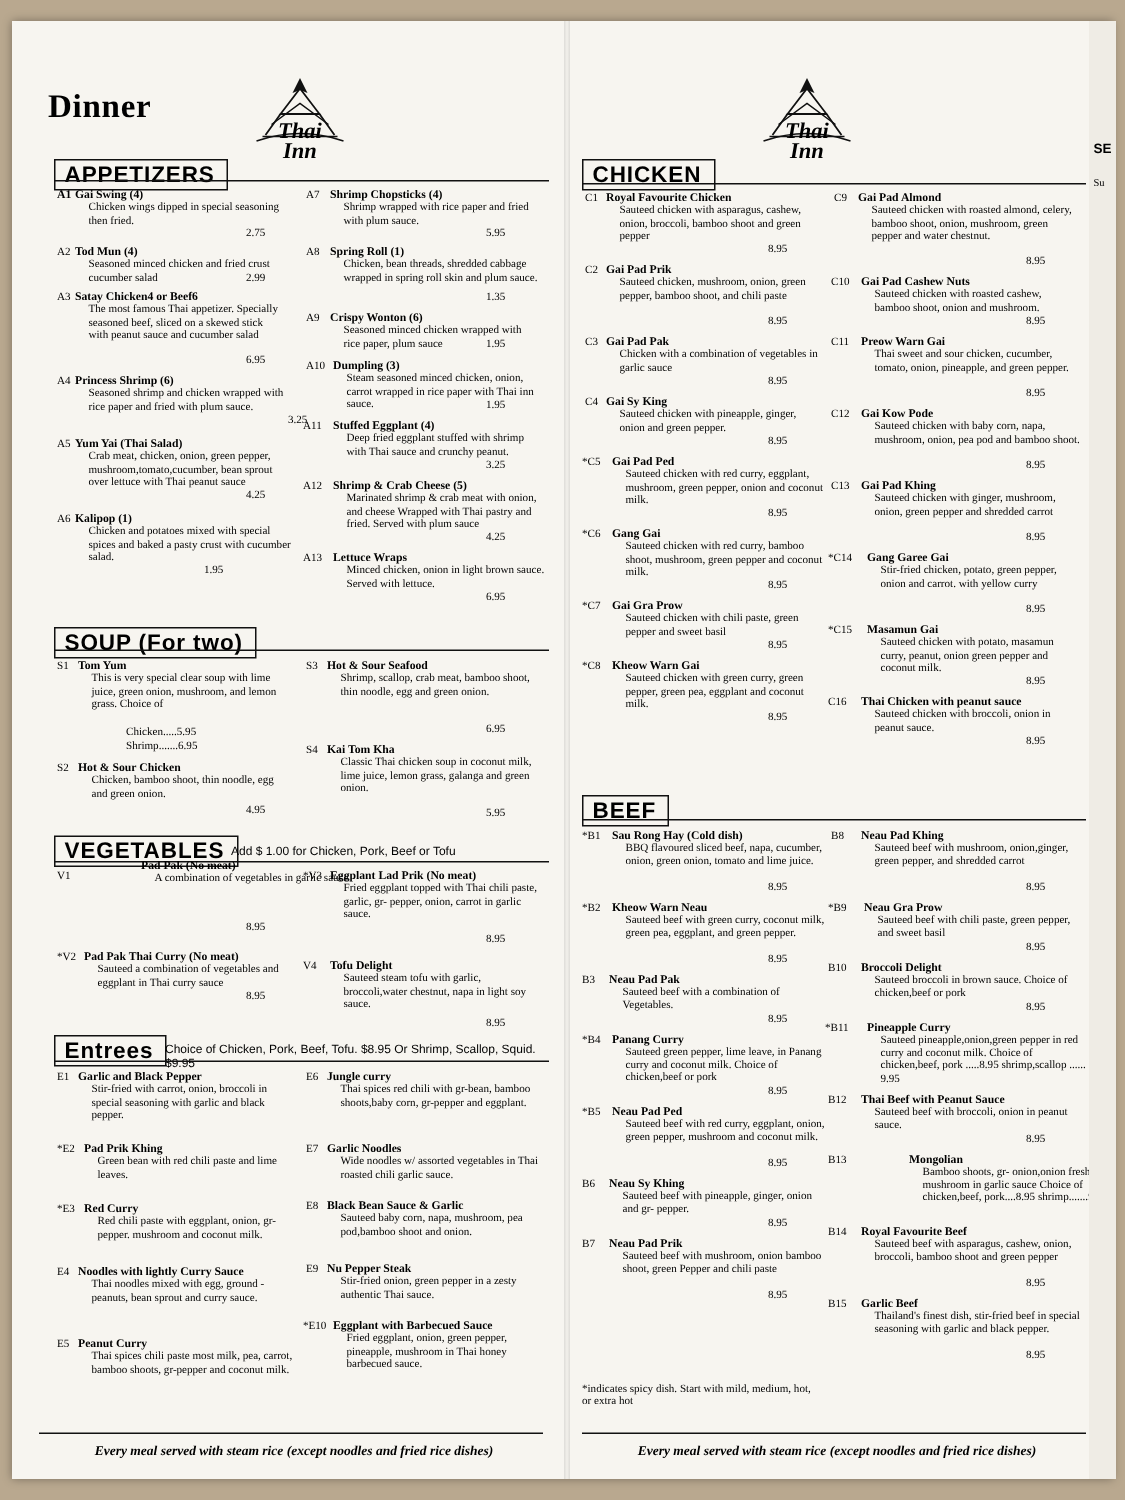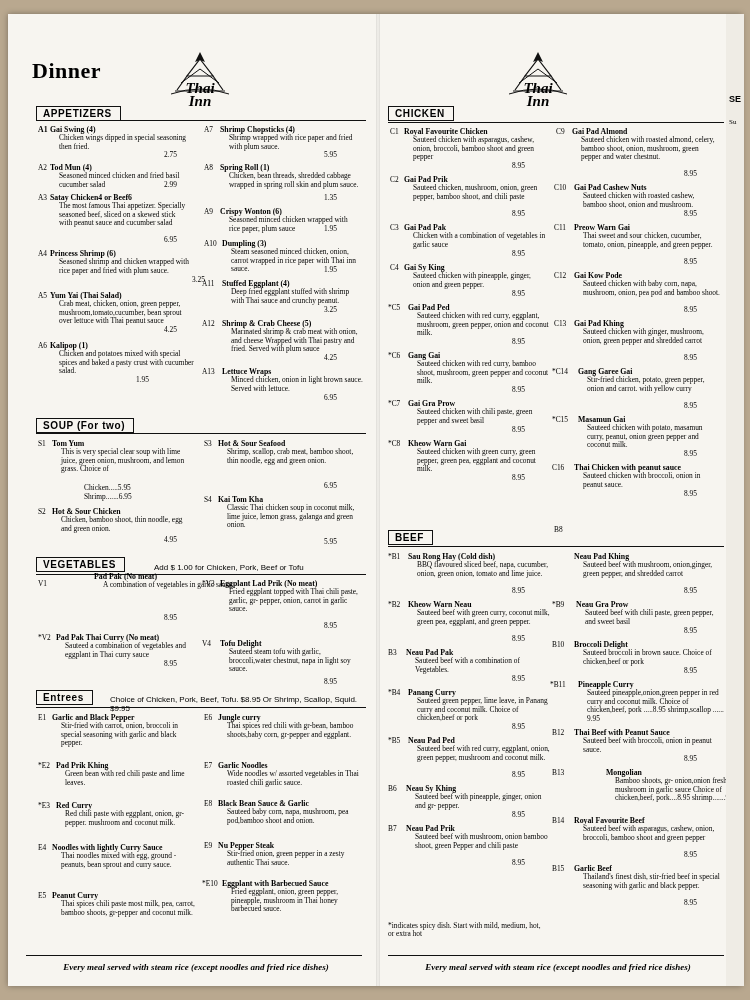--- a/index.html
+++ b/index.html
@@ -43,21 +43,21 @@
     font-family:"Liberation Serif", serif;
     font-style:italic;font-size:15px;line-height:13px;font-weight:bold;
     margin-top:-14px;
   }
 
   
   .sec{
     position:absolute;
     border:1.3px solid #111;
     padding:1px 8px 1px 6px;
-    font-size:10px;font-weight:bold;letter-spacing:.6px;
+    font-size:15px;font-weight:bold;letter-spacing:.6px;
     font-family:"Liberation Sans", sans-serif;
     background:#f7f5f0;
   }
   .secnote{
     position:absolute;font-size:8px;font-family:"Liberation Sans",sans-serif;
   }
   .rule{position:absolute;background:#111;height:1.2px;}
 
   
   .item{position:absolute;font-size:7.4px;line-height:8.4px;}
@@ -132,21 +132,21 @@
     </div>
     <div class="item" style="left:26px;top:112px;width:140px;">
       <span class="nm">Gai Swing (4)</span>
       <span class="ds">Chicken wings dipped in special seasoning then fried.</span>
     </div>
     <div class="item pr" style="left:140px;top:137px;">2.75</div>
 
     <div class="item" style="left:14px;top:150px;">A2</div>
     <div class="item" style="left:26px;top:150px;width:140px;">
       <span class="nm">Tod Mun (4)</span>
-      <span class="ds">Seasoned minced chicken and fried basil cucumber salad</span>
+      <span class="ds">Seasoned minced chicken and fried crust cucumber salad</span>
     </div>
     <div class="item pr" style="left:140px;top:167px;">2.99</div>
 
     <div class="item" style="left:14px;top:180px;font-family:Liberation Serif, serif;">A3</div>
     <div class="item" style="left:26px;top:180px;width:140px;">
       <span class="nm">Satay Chicken4 or Beef6</span>
       <span class="ds">The most famous Thai appetizer. Specially seasoned beef, sliced on a skewed stick with peanut sauce and cucumber salad</span>
     </div>
     <div class="item pr" style="left:140px;top:222px;">6.95</div>
 
@@ -511,21 +511,21 @@
     </div>
     <div class="item pr" style="left:124px;top:797px;">8.95</div>
 
     <div class="item" style="left:0px;top:811px;">B7</div>
     <div class="item" style="left:18px;top:811px;width:146px;">
       <span class="nm">Neau Pad Prik</span>
       <span class="ds">Sauteed beef with mushroom, onion bamboo shoot, green Pepper and chili paste</span>
     </div>
     <div class="item pr" style="left:124px;top:845px;">8.95</div>
 
-    <div class="item" style="left:166px;top:512px;">B8</div>
+    <div class="item" style="left:166px;top:539px;">B8</div>
     <div class="item" style="left:186px;top:539px;width:146px;">
       <span class="nm">Neau Pad Khing</span>
       <span class="ds">Sauteed beef with mushroom, onion,ginger, green pepper, and shredded carrot</span>
     </div>
     <div class="item pr" style="left:296px;top:573px;">8.95</div>
 
     <div class="item" style="left:164px;top:587px;">*B9</div>
     <div class="item" style="left:188px;top:587px;width:146px;">
       <span class="nm">Neau Gra Prow</span>
       <span class="ds">Sauteed beef with chili paste, green pepper, and sweet basil</span>

